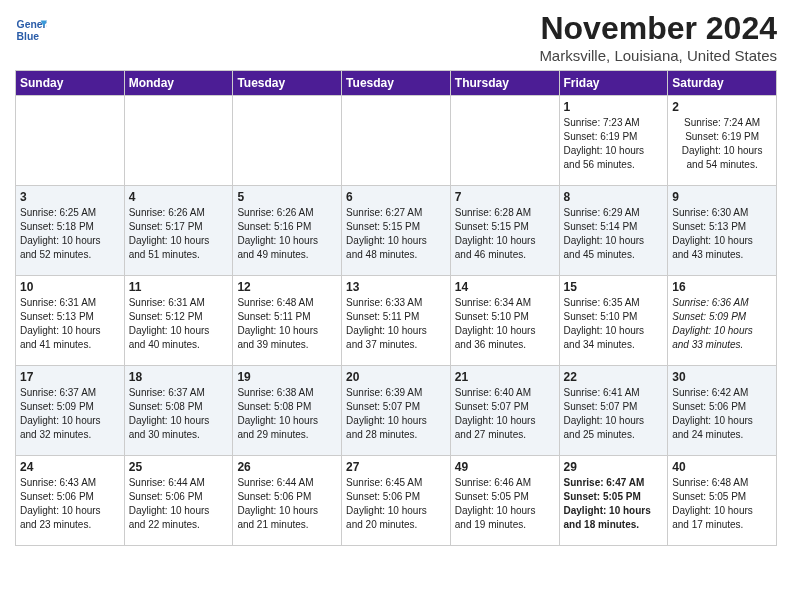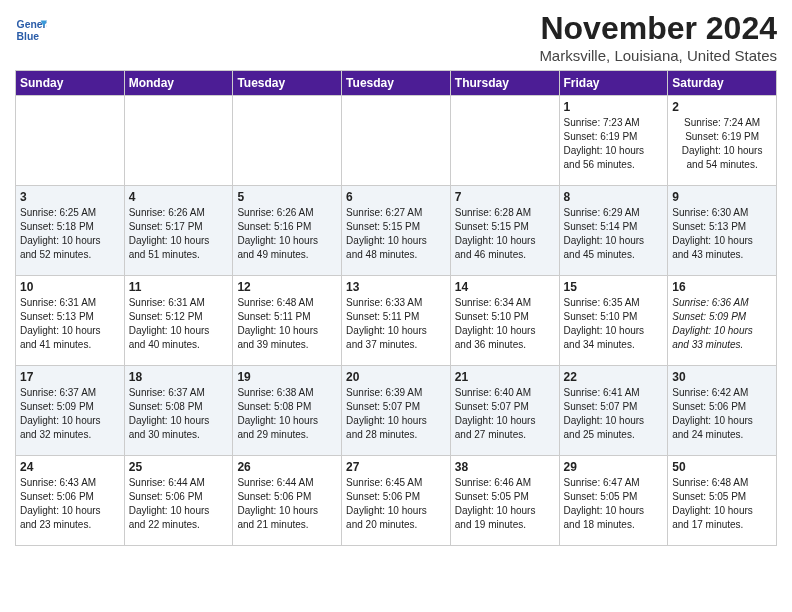--- a/index.html
+++ b/index.html
@@ -322,35 +322,35 @@
 and 21 minutes.</div>
           </td>
           <td>
             <span class="day-num">27</span>
             <div class="cell-info" style="white-space: pre-line;">Sunrise: 6:45 AM
 Sunset: 5:06 PM
 Daylight: 10 hours
 and 20 minutes.</div>
           </td>
           <td>
-            <span class="day-num">38</span>
+            <span class="day-num">49</span>
             <div class="cell-info" style="white-space: pre-line;">Sunrise: 6:46 AM
 Sunset: 5:05 PM
 Daylight: 10 hours
 and 19 minutes.</div>
           </td>
           <td>
             <span class="day-num">29</span>
-            <div class="cell-info" style="white-space: pre-line;">Sunrise: 6:47 AM
+            <div class="cell-info" style="white-space: pre-line; font-weight: bold;">Sunrise: 6:47 AM
 Sunset: 5:05 PM
 Daylight: 10 hours
 and 18 minutes.</div>
           </td>
           <td>
-            <span class="day-num">50</span>
+            <span class="day-num">40</span>
             <div class="cell-info" style="white-space: pre-line;">Sunrise: 6:48 AM
 Sunset: 5:05 PM
 Daylight: 10 hours
 and 17 minutes.</div>
           </td>
         </tr>
       </tbody>
   </table>
 </div>
 

